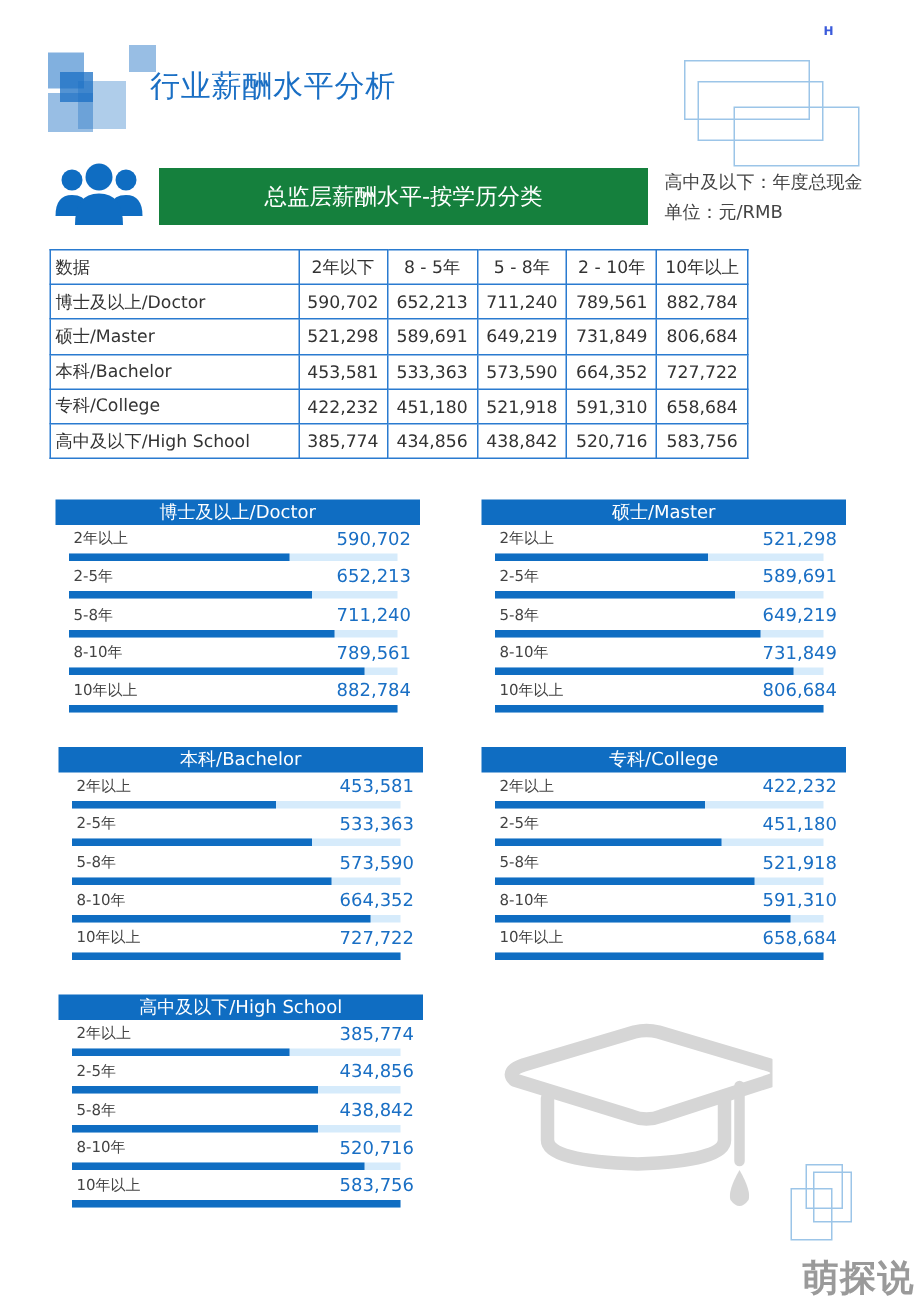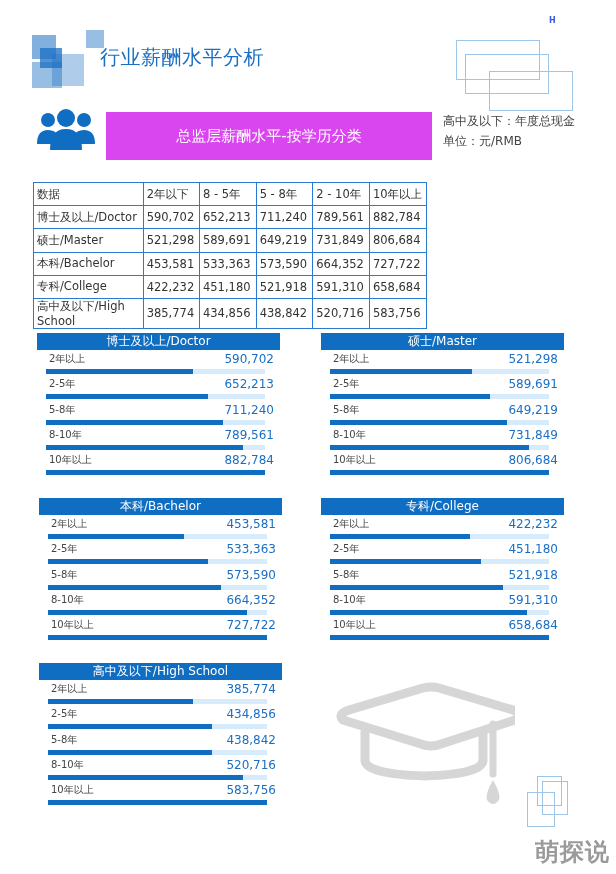--- a/index.html
+++ b/index.html
@@ -4,27 +4,27 @@
 <style>
   * { box-sizing: border-box; margin: 0; padding: 0; }
   body { width: 616px; height: 874px; background: #ffffff; position: relative; overflow: hidden;
          font-family: "DejaVu Sans", "Liberation Sans", sans-serif; color: #333; }
   .abs { position: absolute; }
   
   .sq { position: absolute; background: #1a6fc4; }
   .title { left: 100px; top: 44px; font-size: 20px; color: #1a6fc4; letter-spacing: 0.5px; }
   .page-marker { left: 549px; top: 16px; font-size: 8px; color: #3b5bdb; font-weight: bold; }
   .outline-rect { position: absolute; border: 1.5px solid #9cc5e8; }
-  .banner { left: 106px; top: 112px; width: 326px; height: 48px; background: #d946ef; color: #fff;
+  .banner { left: 106px; top: 112px; width: 326px; height: 38px; background: #15803d; color: #fff;
             font-size: 15px; display: flex; align-items: center; justify-content: center; }
   .note { left: 443px; font-size: 12px; color: #444; }
   
-  table.main { position: absolute; left: 33px; top: 182px; width: 394px; border-collapse: collapse; font-size: 11.5px; }
+  table.main { position: absolute; left: 33px; top: 166px; width: 466px; border-collapse: collapse; font-size: 11.5px; }
   table.main td { border: 1.5px solid #2a7bd0; height: 23.2px; padding: 0 3px; color: #333; }
-  table.main td.num { }
+  table.main td.num { text-align: center; }
   table.main td.lbl { text-align: left; }
   
   .panel { position: absolute; width: 243px; }
   .panel-head { height: 17px; background: #0f6dc2; color: #fff; font-size: 12px; text-align: center; line-height: 17px; }
   .prow { position: relative; height: 25.3px; }
   .prow .plabel { position: absolute; left: 12px; top: 2px; font-size: 10px; color: #444; }
   .prow .pval { position: absolute; right: 6px; top: 2px; font-size: 12px; color: #1a6fc4; }
   .prow .ptrack { position: absolute; left: 9px; width: 219px; top: 19px; height: 5px; background: #d6ebfb; }
   .prow .pbar { position: absolute; left: 0; top: 0; height: 5px; background: #0f6dc2; }
   .cap { position: absolute; }

